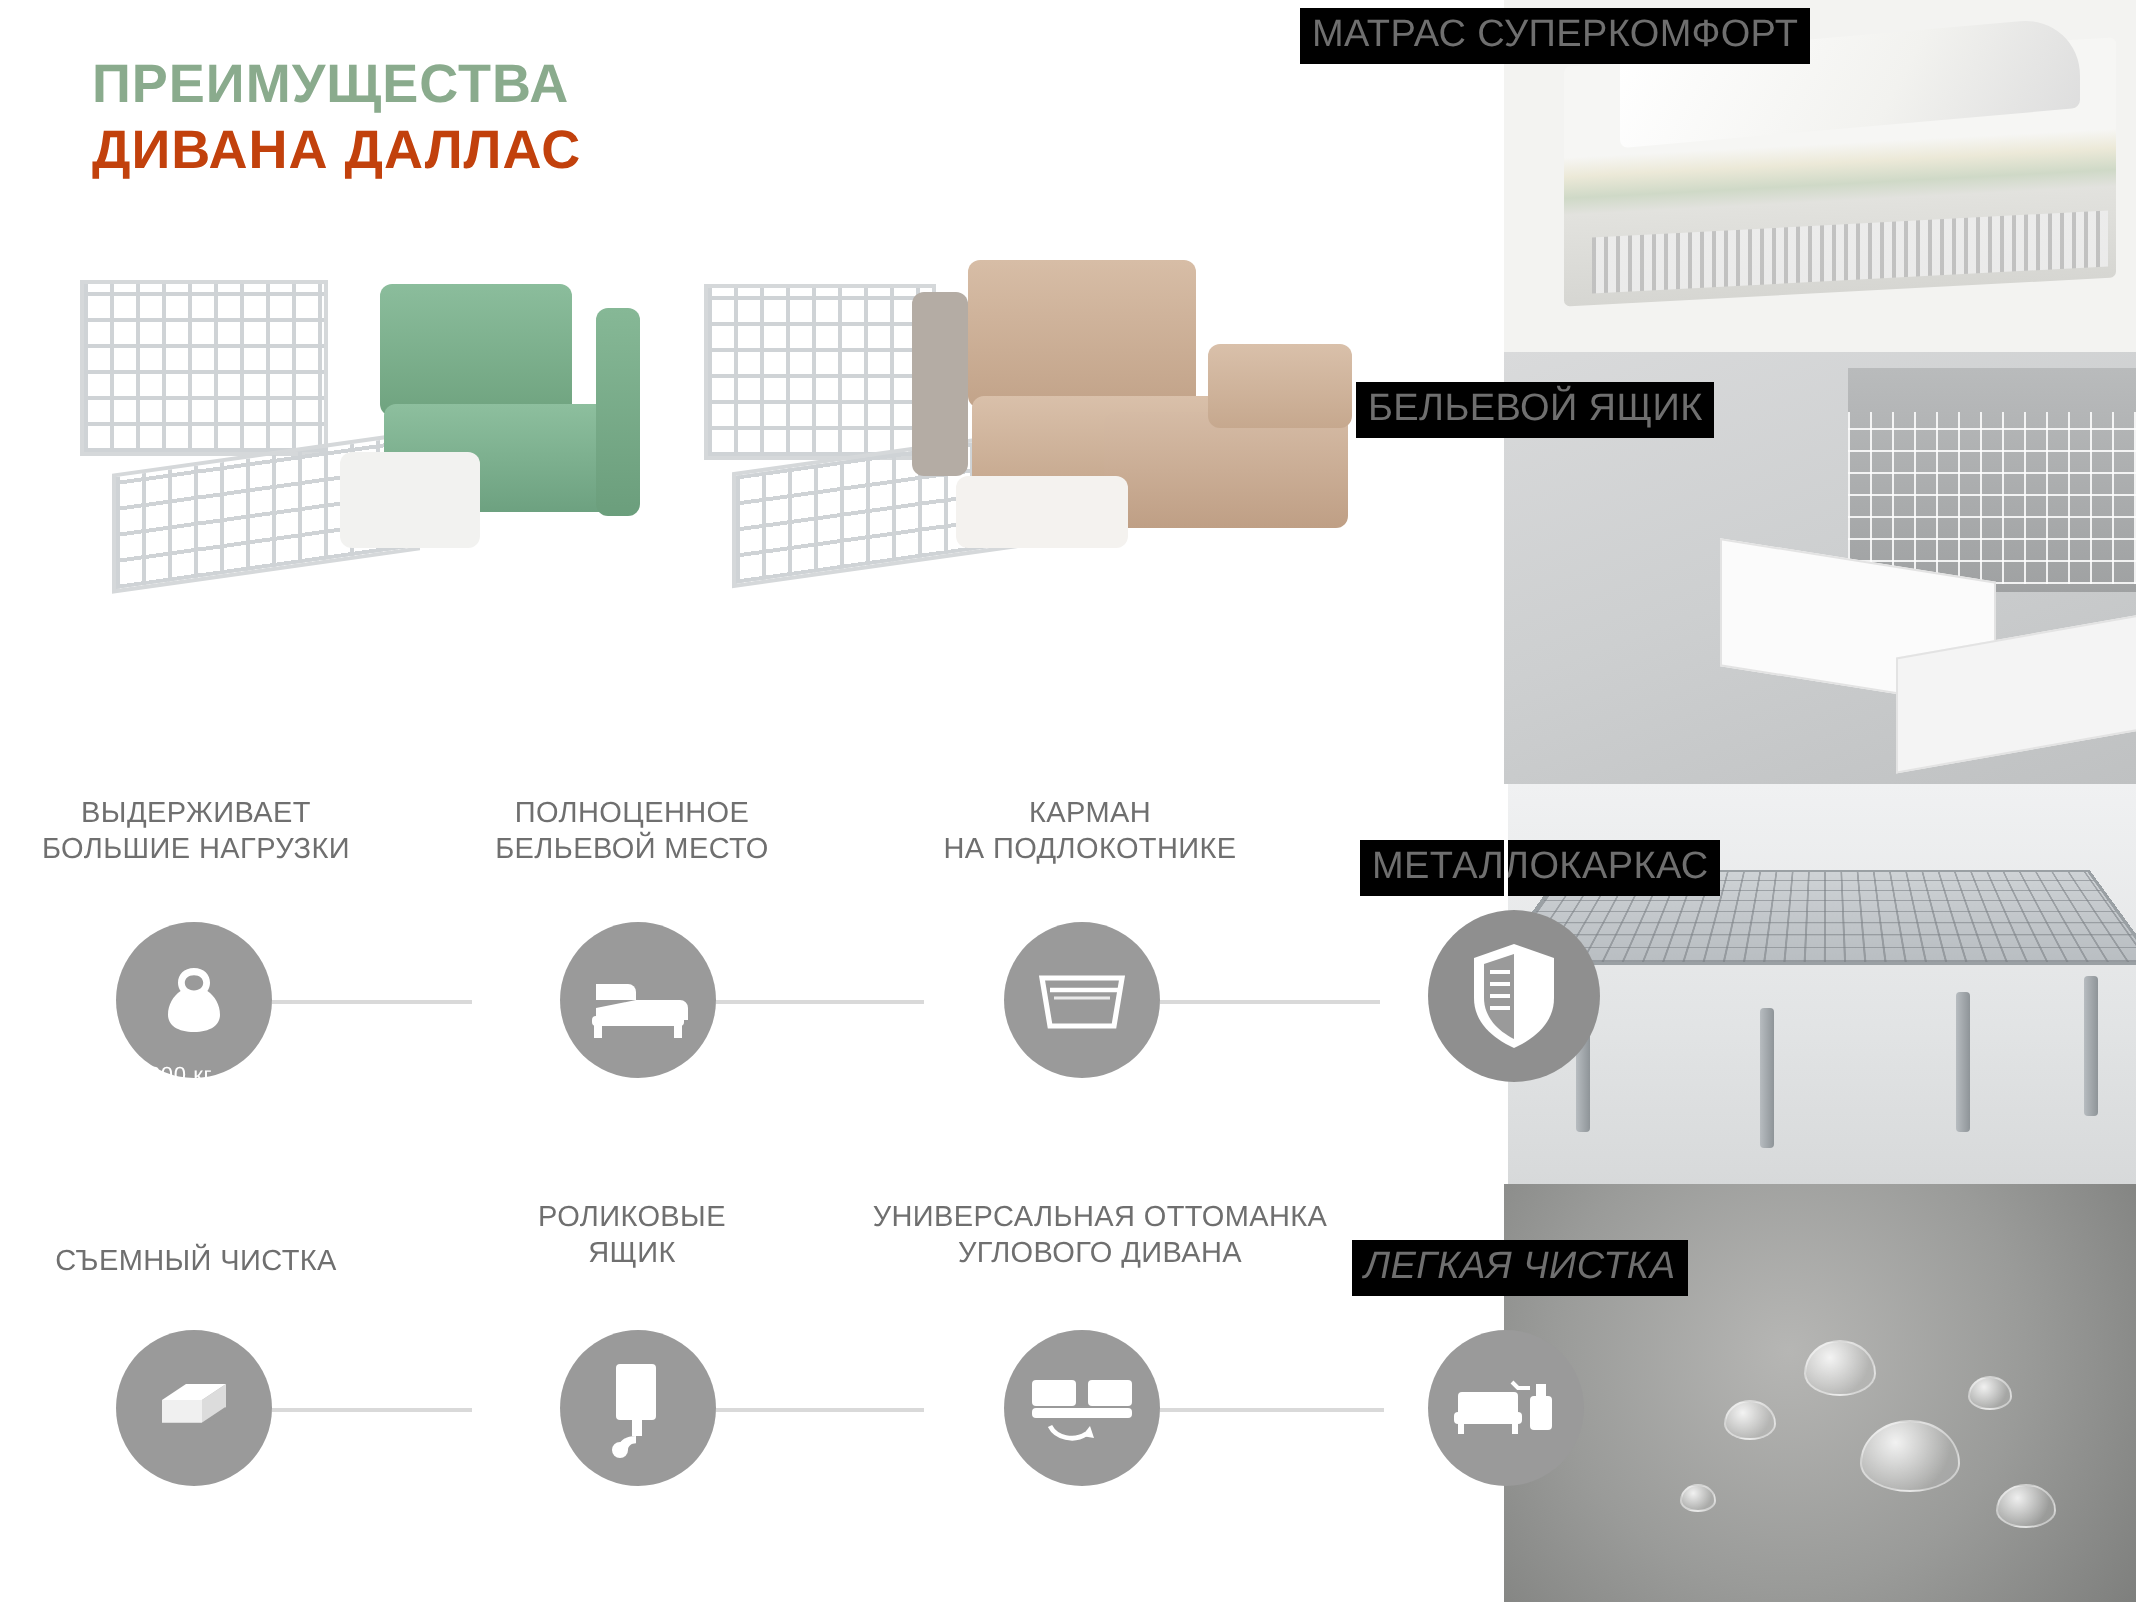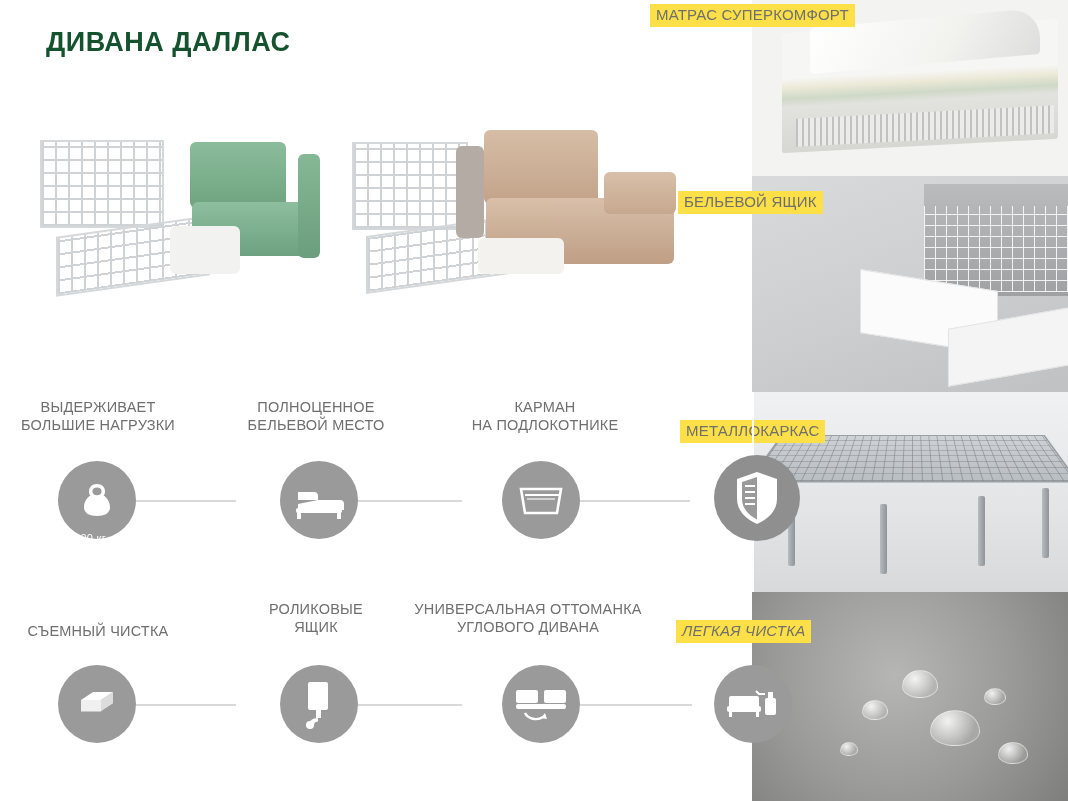--- a/index.html
+++ b/index.html
@@ -25,21 +25,21 @@
   }
   .title-line1 {
     font-size: 27px;
     font-weight: bold;
     color: #8aab8d;
     letter-spacing: 0.5px;
   }
   .title-line2 {
     font-size: 27px;
     font-weight: bold;
-    color: #14532d;
+    color: #c2410c;
     letter-spacing: 0.5px;
   }
 
   
   .photo-col {
     position: absolute;
     left: 752px;
     top: 0;
     width: 316px;
     height: 801px;
@@ -174,40 +174,41 @@
     position: absolute;
     text-align: center;
     font-size: 14.5px;
     line-height: 1.25;
     color: #6f6f6f;
     letter-spacing: .2px;
     white-space: pre-line;
   }
   .photo-label {
     position: absolute;
-    font-size: 15px;
+    font-size: 19px;
     line-height: 1.25;
     color: #6f6f6f;
     letter-spacing: .2px;
-    background: #fde047;
+    background: #000000;
     padding: 2px 6px;
     white-space: pre-line;
   }
   .weight-text {
     position: absolute;
     color: #ffffff;
     font-size: 11px;
     letter-spacing: .3px;
     margin-top: 24px;
   }
 </style>
 </head>
 <body>
 
 <div class="title-block">
+  <div class="title-line1">ПРЕИМУЩЕСТВА</div>
   <div class="title-line2">ДИВАНА ДАЛЛАС</div>
 </div>
 
 <div class="photo-col">
 
   <div class="photo photo-mattress">
     <div class="mat-body"></div>
     <div class="mat-springs"></div>
     <div class="mat-top"></div>
   </div>
@@ -308,21 +309,21 @@
   <svg width="48" height="56" viewBox="0 0 48 56" aria-hidden="true">
     <path d="M24 2 4 9v20c0 12 9 20 20 25 11-5 20-13 20-25V9z" fill="#ffffff"></path>
     <path d="M24 7 9 12v17c0 9.5 7 16.5 15 20.5z" fill="#9a9a9a"></path>
     <path d="M12 16h10M12 22h10M12 28h10M12 34h10" stroke="#ffffff" stroke-width="2"></path>
   </svg>
 </div>
 
 <div class="node-label" style="left:0px;   top:622px; width:196px;">СЪЕМНЫЙ ЧИСТКА</div>
 <div class="node-label" style="left:218px; top:600px; width:196px;">РОЛИКОВЫЕ
 ЯЩИК</div>
-<div class="node-label" style="left:398px; top:600px; width:260px;">УНИВЕРСАЛЬНАЯ ОТТОМАНКА
+<div class="node-label" style="left:420px; top:600px; width:260px;">УНИВЕРСАЛЬНАЯ ОТТОМАНКА
 УГЛОВОГО ДИВАНА</div>
 
 <div class="h-line" style="left:136px; top:704px; width:100px;"></div>
 <div class="h-line" style="left:358px; top:704px; width:104px;"></div>
 <div class="h-line" style="left:580px; top:704px; width:112px;"></div>
 
 <div class="icon-node" style="left:58px; top:665px;">
   <svg width="52" height="40" viewBox="0 0 52 40" aria-hidden="true">
     <path d="M10 16 22 8h20l-12 8z" fill="#ffffff"></path>
     <path d="M10 16h20v12H10z" fill="#ffffff" opacity=".85"></path>

